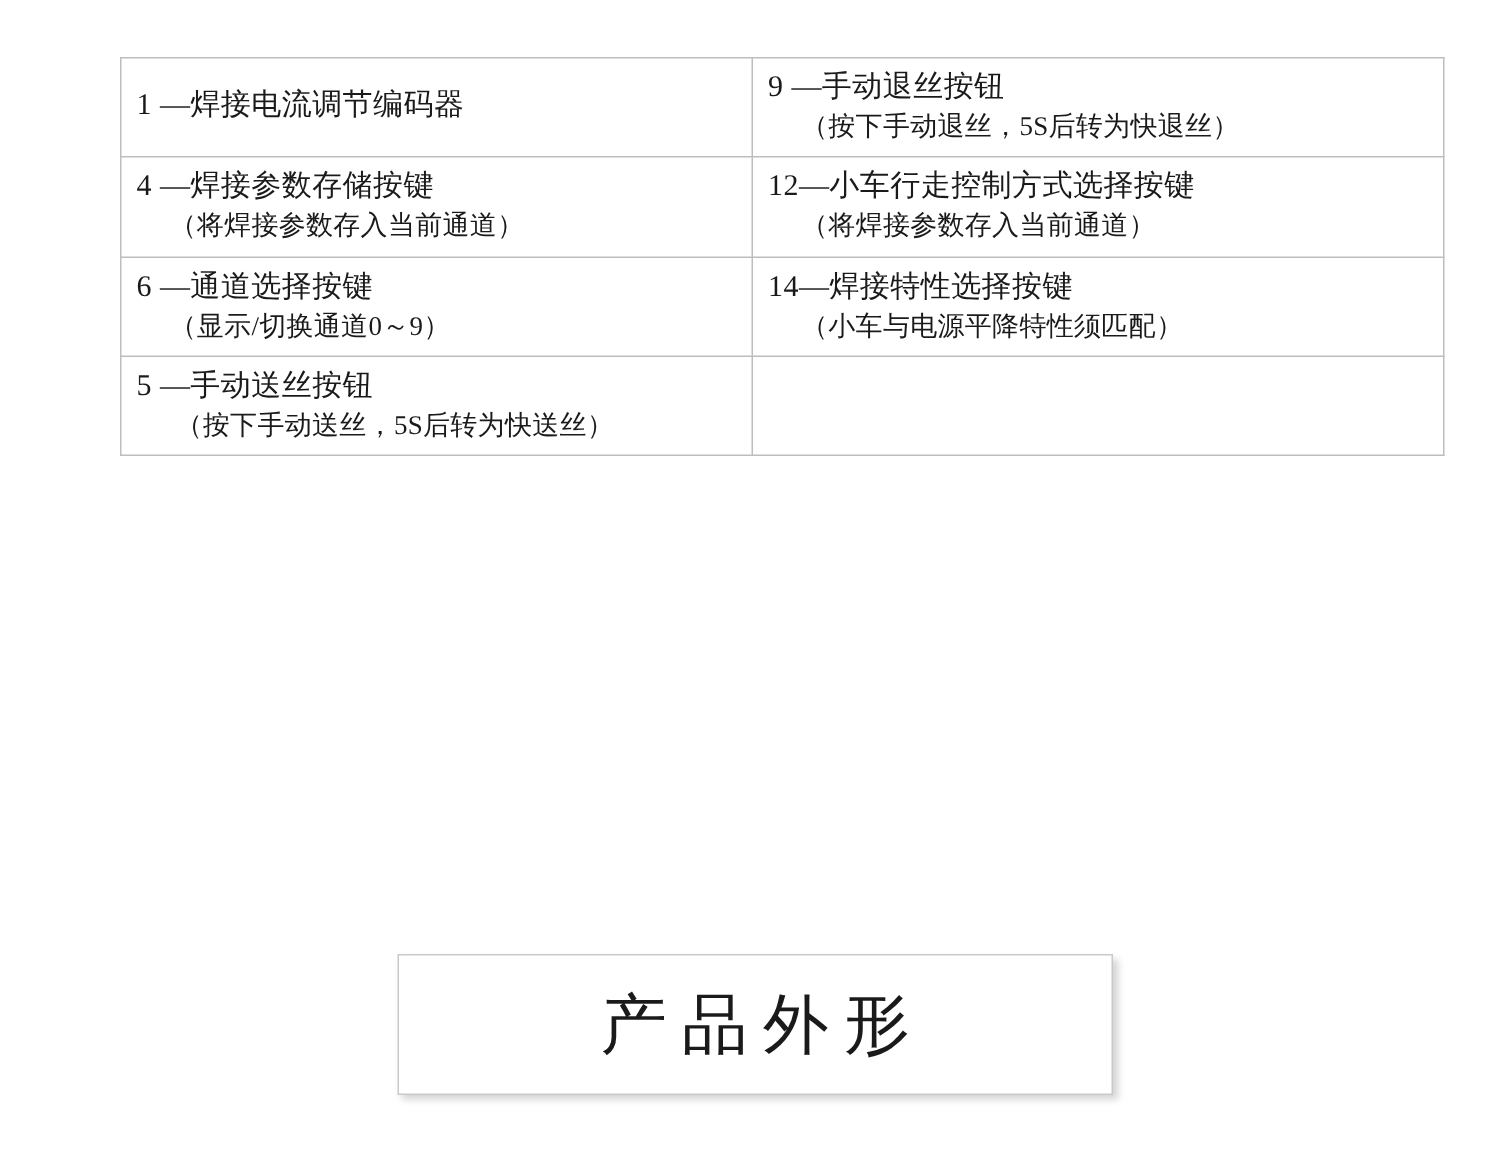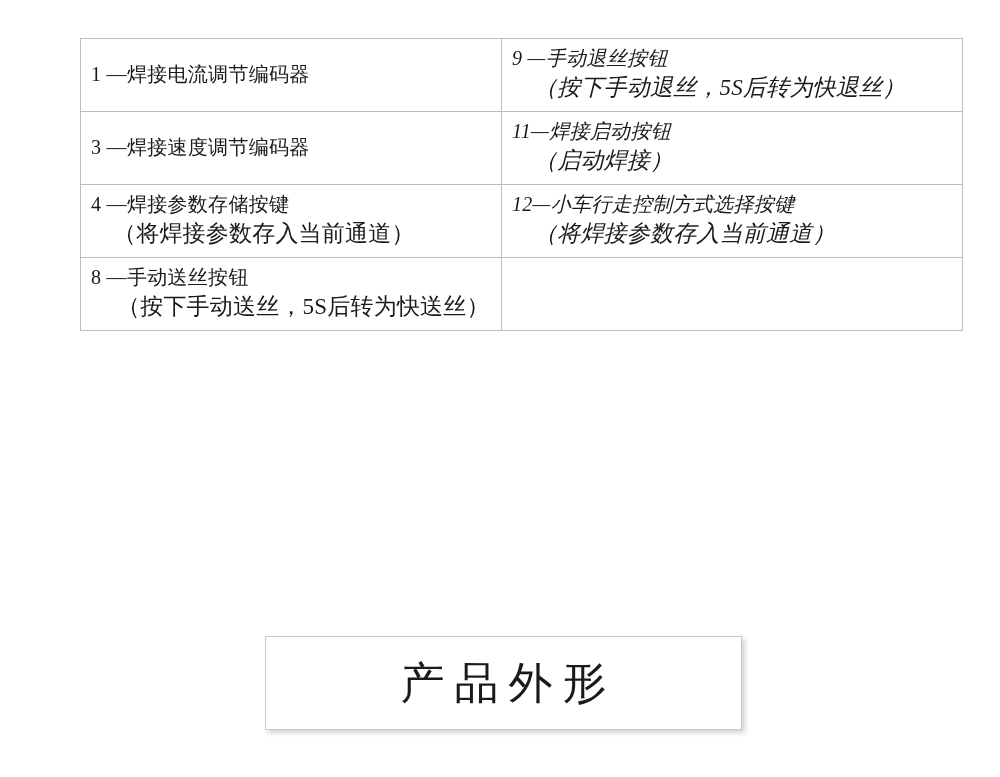--- a/index.html
+++ b/index.html
@@ -36,36 +36,35 @@
     border: 1px solid #bdbdbd;
     vertical-align: middle;
     padding: 6px 10px 8px 10px;
     height: 42px;
   }
   .legend-table td.col-left {
     width: 400px;
   }
   .legend-table td.col-right {
     width: 440px;
-    font-style: italic;
   }
 
   .entry {
     display: block;
   }
   .entry-main {
     display: block;
     font-size: 20px;
     line-height: 1.35;
     white-space: nowrap;
     letter-spacing: 0.3px;
   }
   .entry-sub {
     display: block;
-    font-size: 23px;
+    font-size: 18px;
     line-height: 1.35;
     padding-left: 22px;
     white-space: nowrap;
     letter-spacing: 0.2px;
   }
   .entry-sub.indent-more {
     padding-left: 26px;
   }
   .empty-cell {
     height: 42px;
@@ -108,56 +107,57 @@
         </td>
         <td class="col-right">
           <span class="entry">
             <span class="entry-main">9 —手动退丝按钮</span>
             <span class="entry-sub">（按下手动退丝，5S后转为快退丝）</span>
           </span>
         </td>
       </tr>
 
 
-      <tr>
-        <td class="col-left">
-          <span class="entry">
-            <span class="entry-main">3 —焊接速度调节编码器</span>
-          </span>
-        </td>
-        <td class="col-right">
-          <span class="entry">
-            <span class="entry-main">11—焊接启动按钮</span>
-            <span class="entry-sub">（启动焊接）</span>
-          </span>
-        </td>
-      </tr>
 
       <tr>
         <td class="col-left">
           <span class="entry">
             <span class="entry-main">4 —焊接参数存储按键</span>
             <span class="entry-sub">（将焊接参数存入当前通道）</span>
           </span>
         </td>
         <td class="col-right">
           <span class="entry">
             <span class="entry-main">12—小车行走控制方式选择按键</span>
             <span class="entry-sub">（将焊接参数存入当前通道）</span>
           </span>
         </td>
       </tr>
 
 
+      <tr>
+        <td class="col-left">
+          <span class="entry">
+            <span class="entry-main">6 —通道选择按键</span>
+            <span class="entry-sub">（显示/切换通道0～9）</span>
+          </span>
+        </td>
+        <td class="col-right">
+          <span class="entry">
+            <span class="entry-main">14—焊接特性选择按键</span>
+            <span class="entry-sub">（小车与电源平降特性须匹配）</span>
+          </span>
+        </td>
+      </tr>
 
 
       <tr>
         <td class="col-left">
           <span class="entry">
-            <span class="entry-main">8 —手动送丝按钮</span>
+            <span class="entry-main">5 —手动送丝按钮</span>
             <span class="entry-sub indent-more">（按下手动送丝，5S后转为快送丝）</span>
           </span>
         </td>
         <td class="col-right empty-cell">
           <span class="entry">
             <span class="entry-main"></span>
           </span>
         </td>
       </tr>
 

